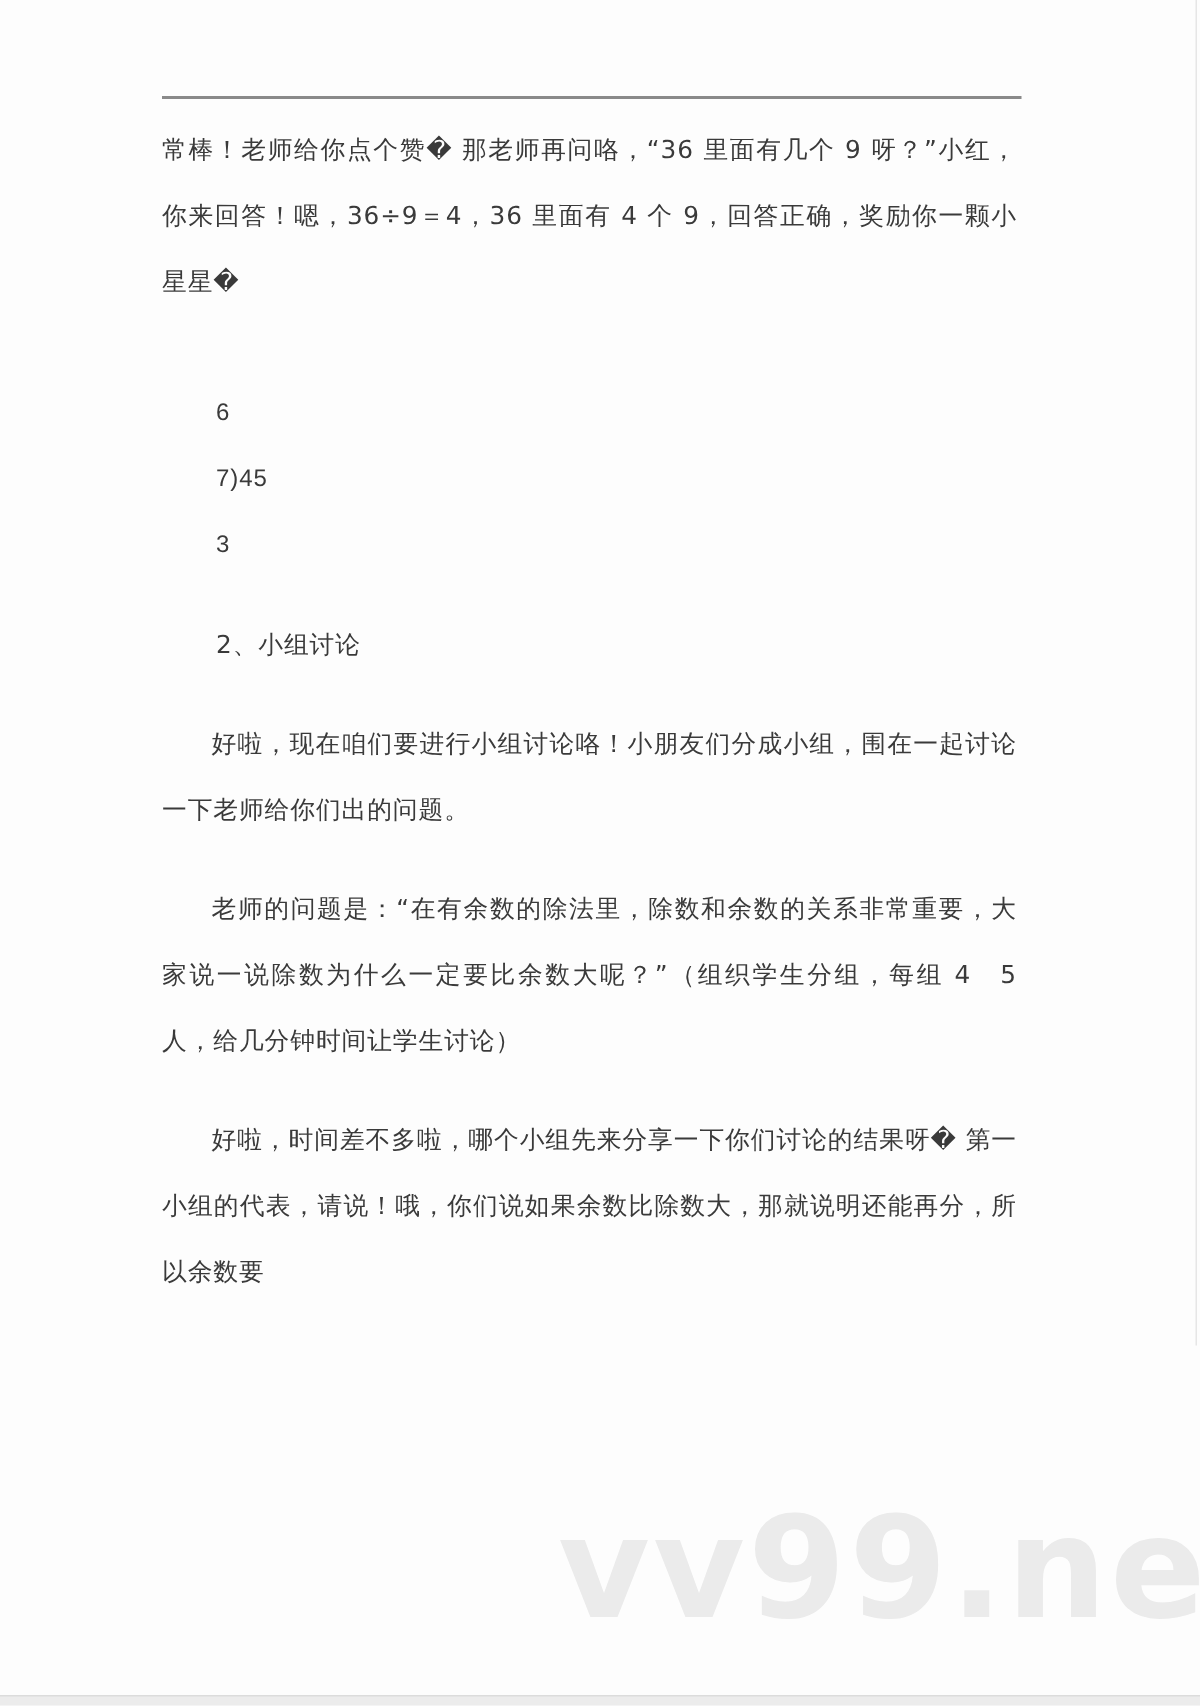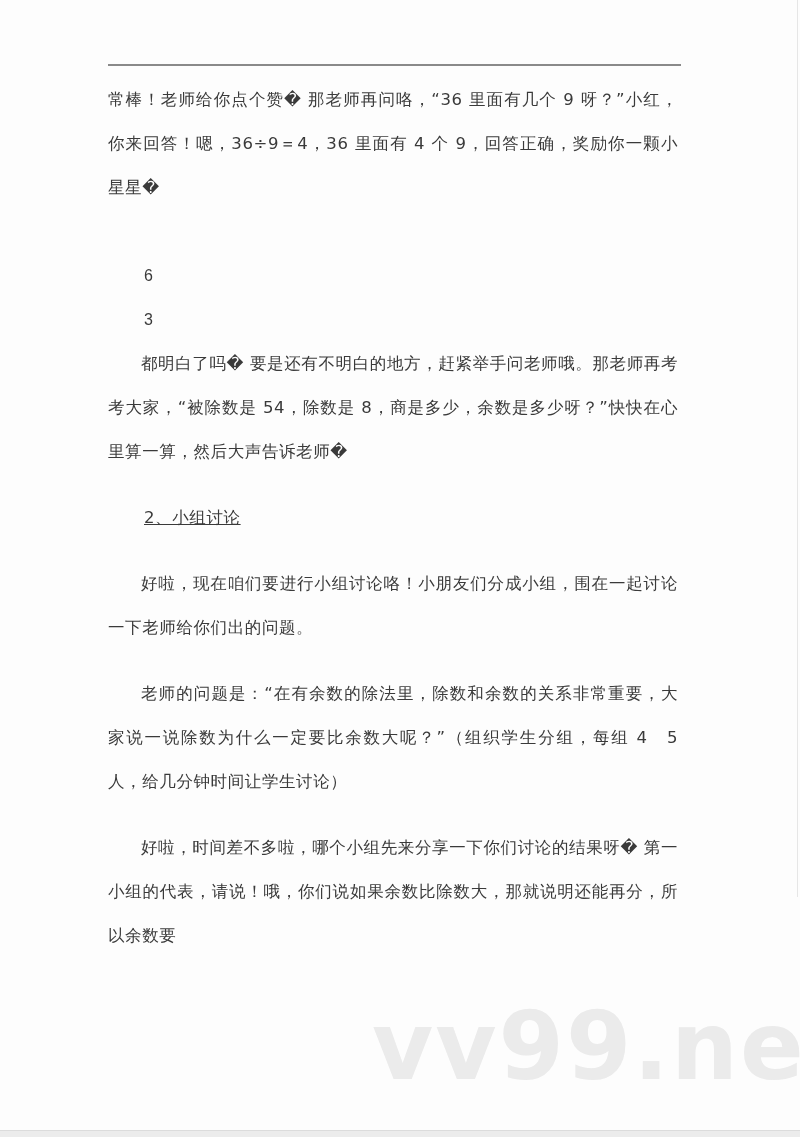--- a/index.html
+++ b/index.html
@@ -23,21 +23,21 @@
       position: absolute; left: 108px; top: 64px; width: 573px; height: 2px;
       background: #8a8a8a;
     }
     .content {
       position: absolute; left: 108px; top: 78px; width: 570px;
       font-size: 16.5px; line-height: 44px; letter-spacing: 0.6px;
     }
     .para { margin: 0; text-align: justify; }
     .para.indent { text-indent: 2em; }
     .calc-line { margin: 0; padding-left: 36px; font-family: "Liberation Sans", sans-serif; font-size: 16px; }
-    .heading { margin: 0; padding-left: 36px; text-decoration: underline; }
+    .heading { margin: 0; padding-left: 36px; }
     .spacer { height: 22px; }
     .watermark {
       position: absolute; left: 372px; top: 992px;
       font-family: "DejaVu Sans", sans-serif; font-weight: bold;
       font-size: 94px; letter-spacing: 2px;
       color: rgba(200,200,200,0.35);
       pointer-events: none;
     }
   </style>
 </head>
@@ -46,24 +46,24 @@
 <div class="page">
   <div class="header-rule"></div>
 
   <div class="content">
     <p class="para">常棒！老师给你点个赞� 那老师再问咯，“36 里面有几个 9 呀？”小红，你来回答！嗯，36÷9＝4，36 里面有 4 个 9，回答正确，奖励你一颗小星星�</p>
     <div class="spacer"></div>
     <div class="spacer"></div>
 
     <div>
       <p class="calc-line">6</p>
+      <p class="calc-line">7)45</p>
       <p class="calc-line">3</p>
     </div>
 
-    <p class="para indent">都明白了吗� 要是还有不明白的地方，赶紧举手问老师哦。那老师再考考大家，“被除数是 54，除数是 8，商是多少，余数是多少呀？”快快在心里算一算，然后大声告诉老师�</p>
     <div class="spacer"></div>
 
     <p class="heading">2、小组讨论</p>
     <div class="spacer"></div>
 
     <p class="para indent">好啦，现在咱们要进行小组讨论咯！小朋友们分成小组，围在一起讨论一下老师给你们出的问题。</p>
     <div class="spacer"></div>
     <p class="para indent">老师的问题是：“在有余数的除法里，除数和余数的关系非常重要，大家说一说除数为什么一定要比余数大呢？”（组织学生分组，每组 4　5 人，给几分钟时间让学生讨论）</p>
     <div class="spacer"></div>
     <p class="para indent">好啦，时间差不多啦，哪个小组先来分享一下你们讨论的结果呀� 第一小组的代表，请说！哦，你们说如果余数比除数大，那就说明还能再分，所以余数要</p>

